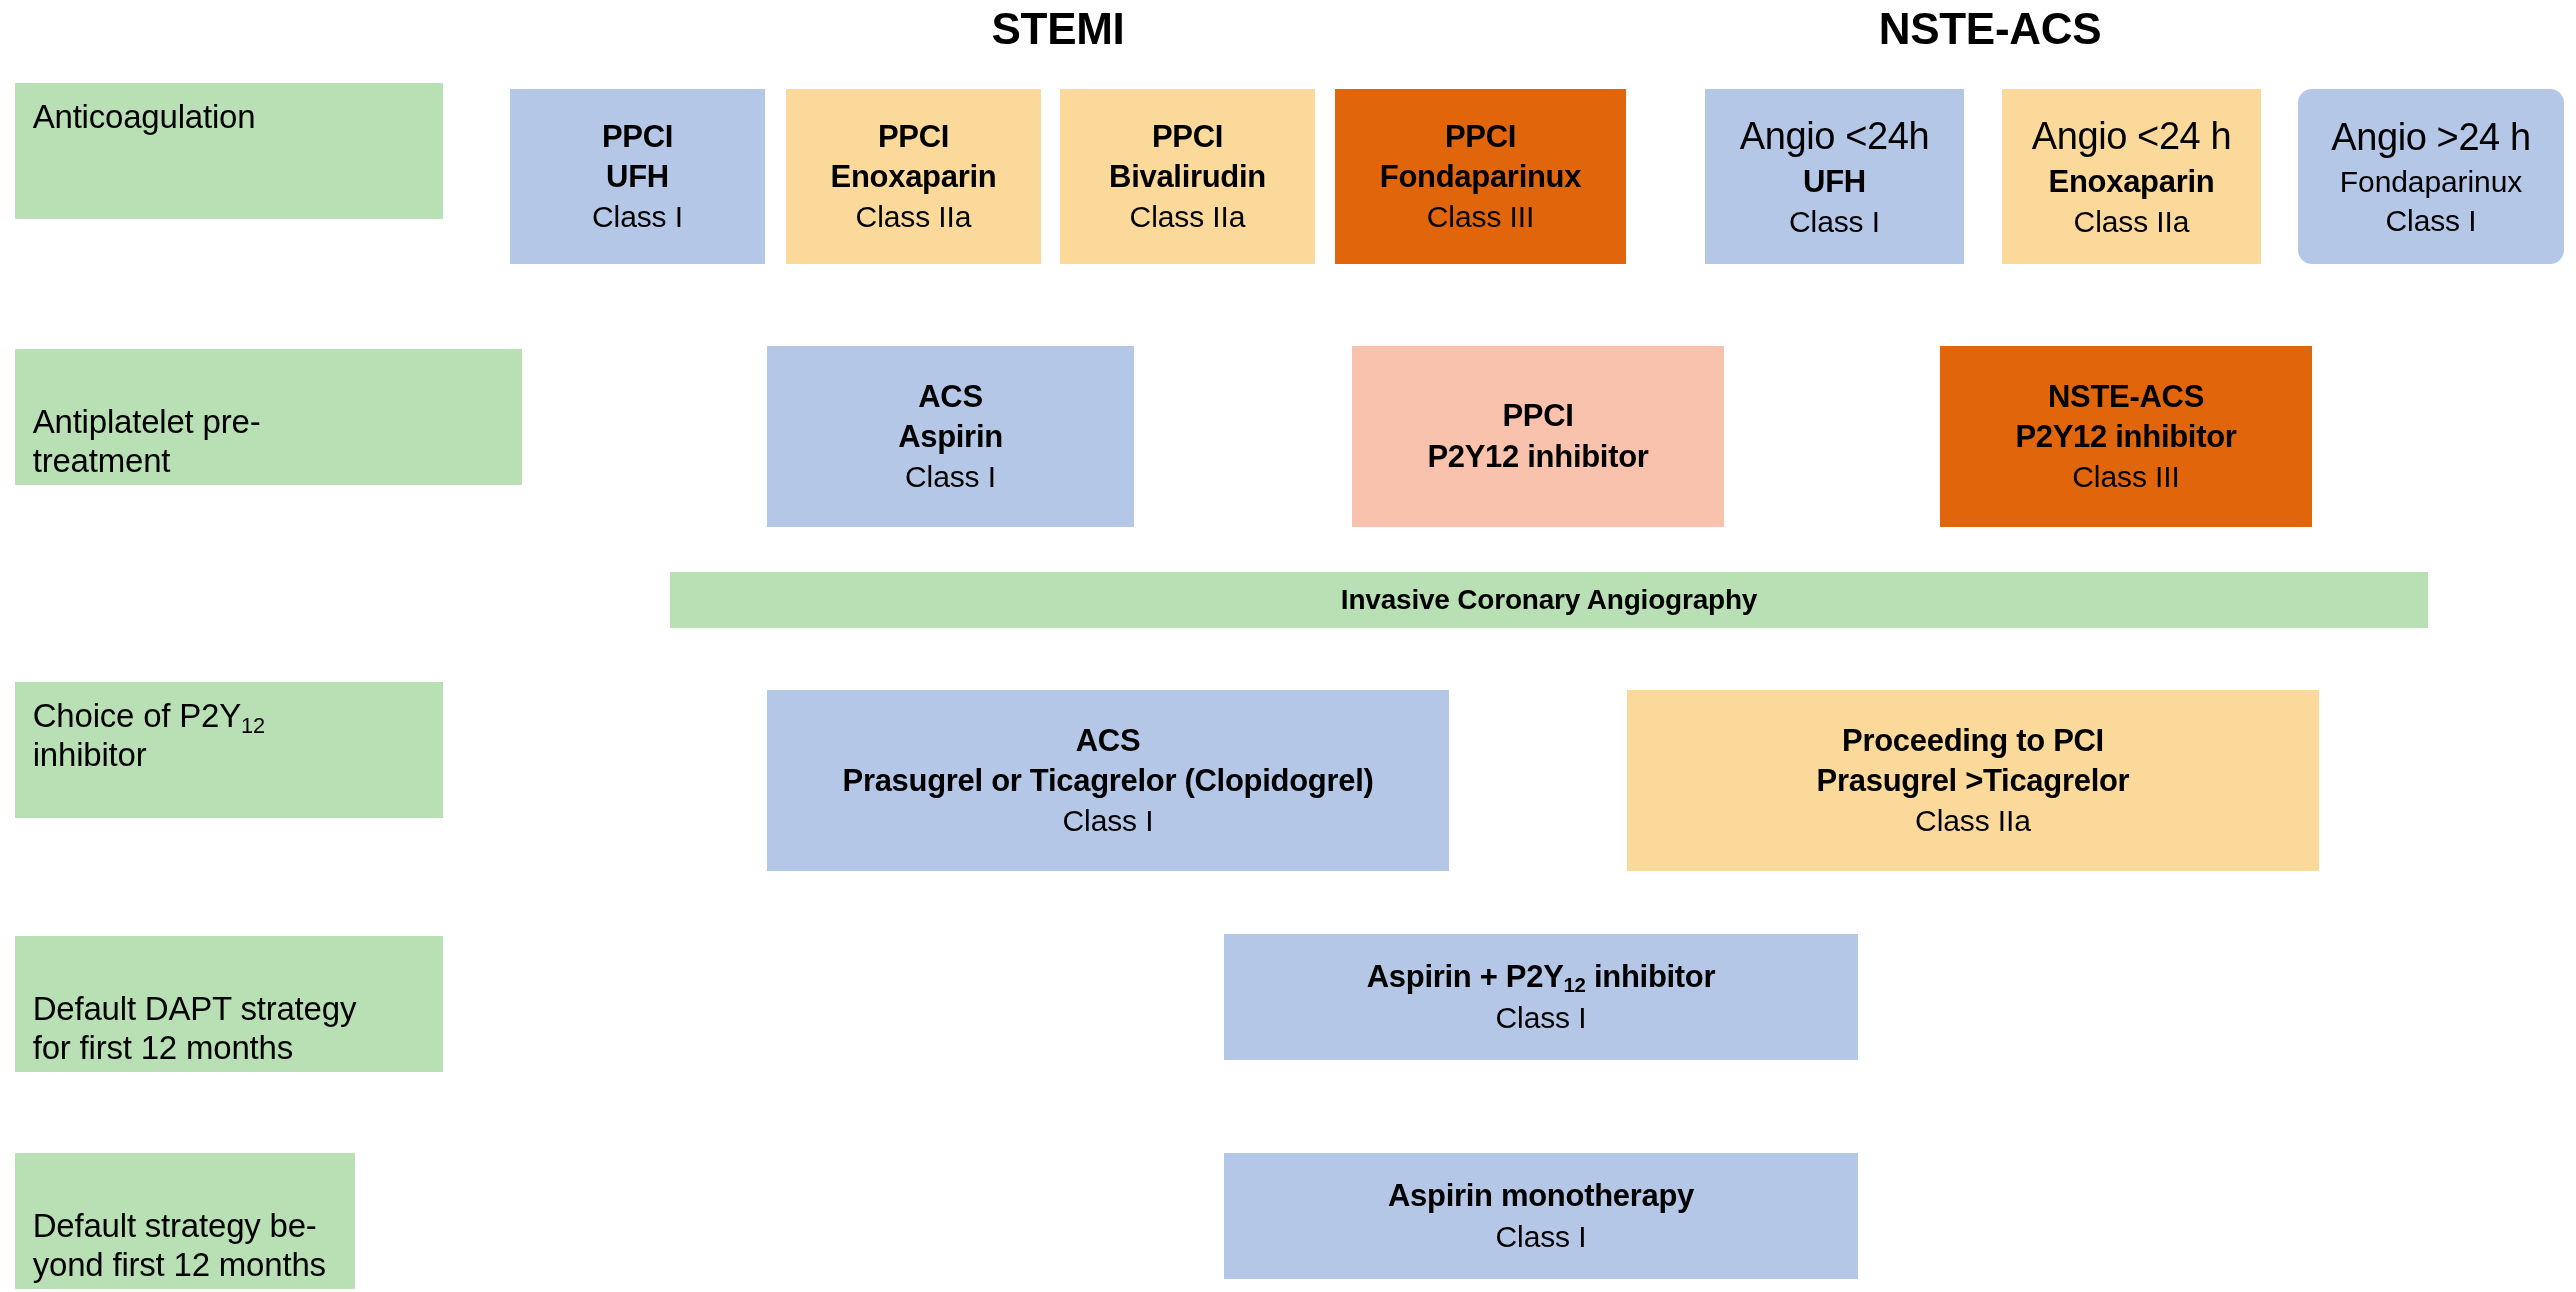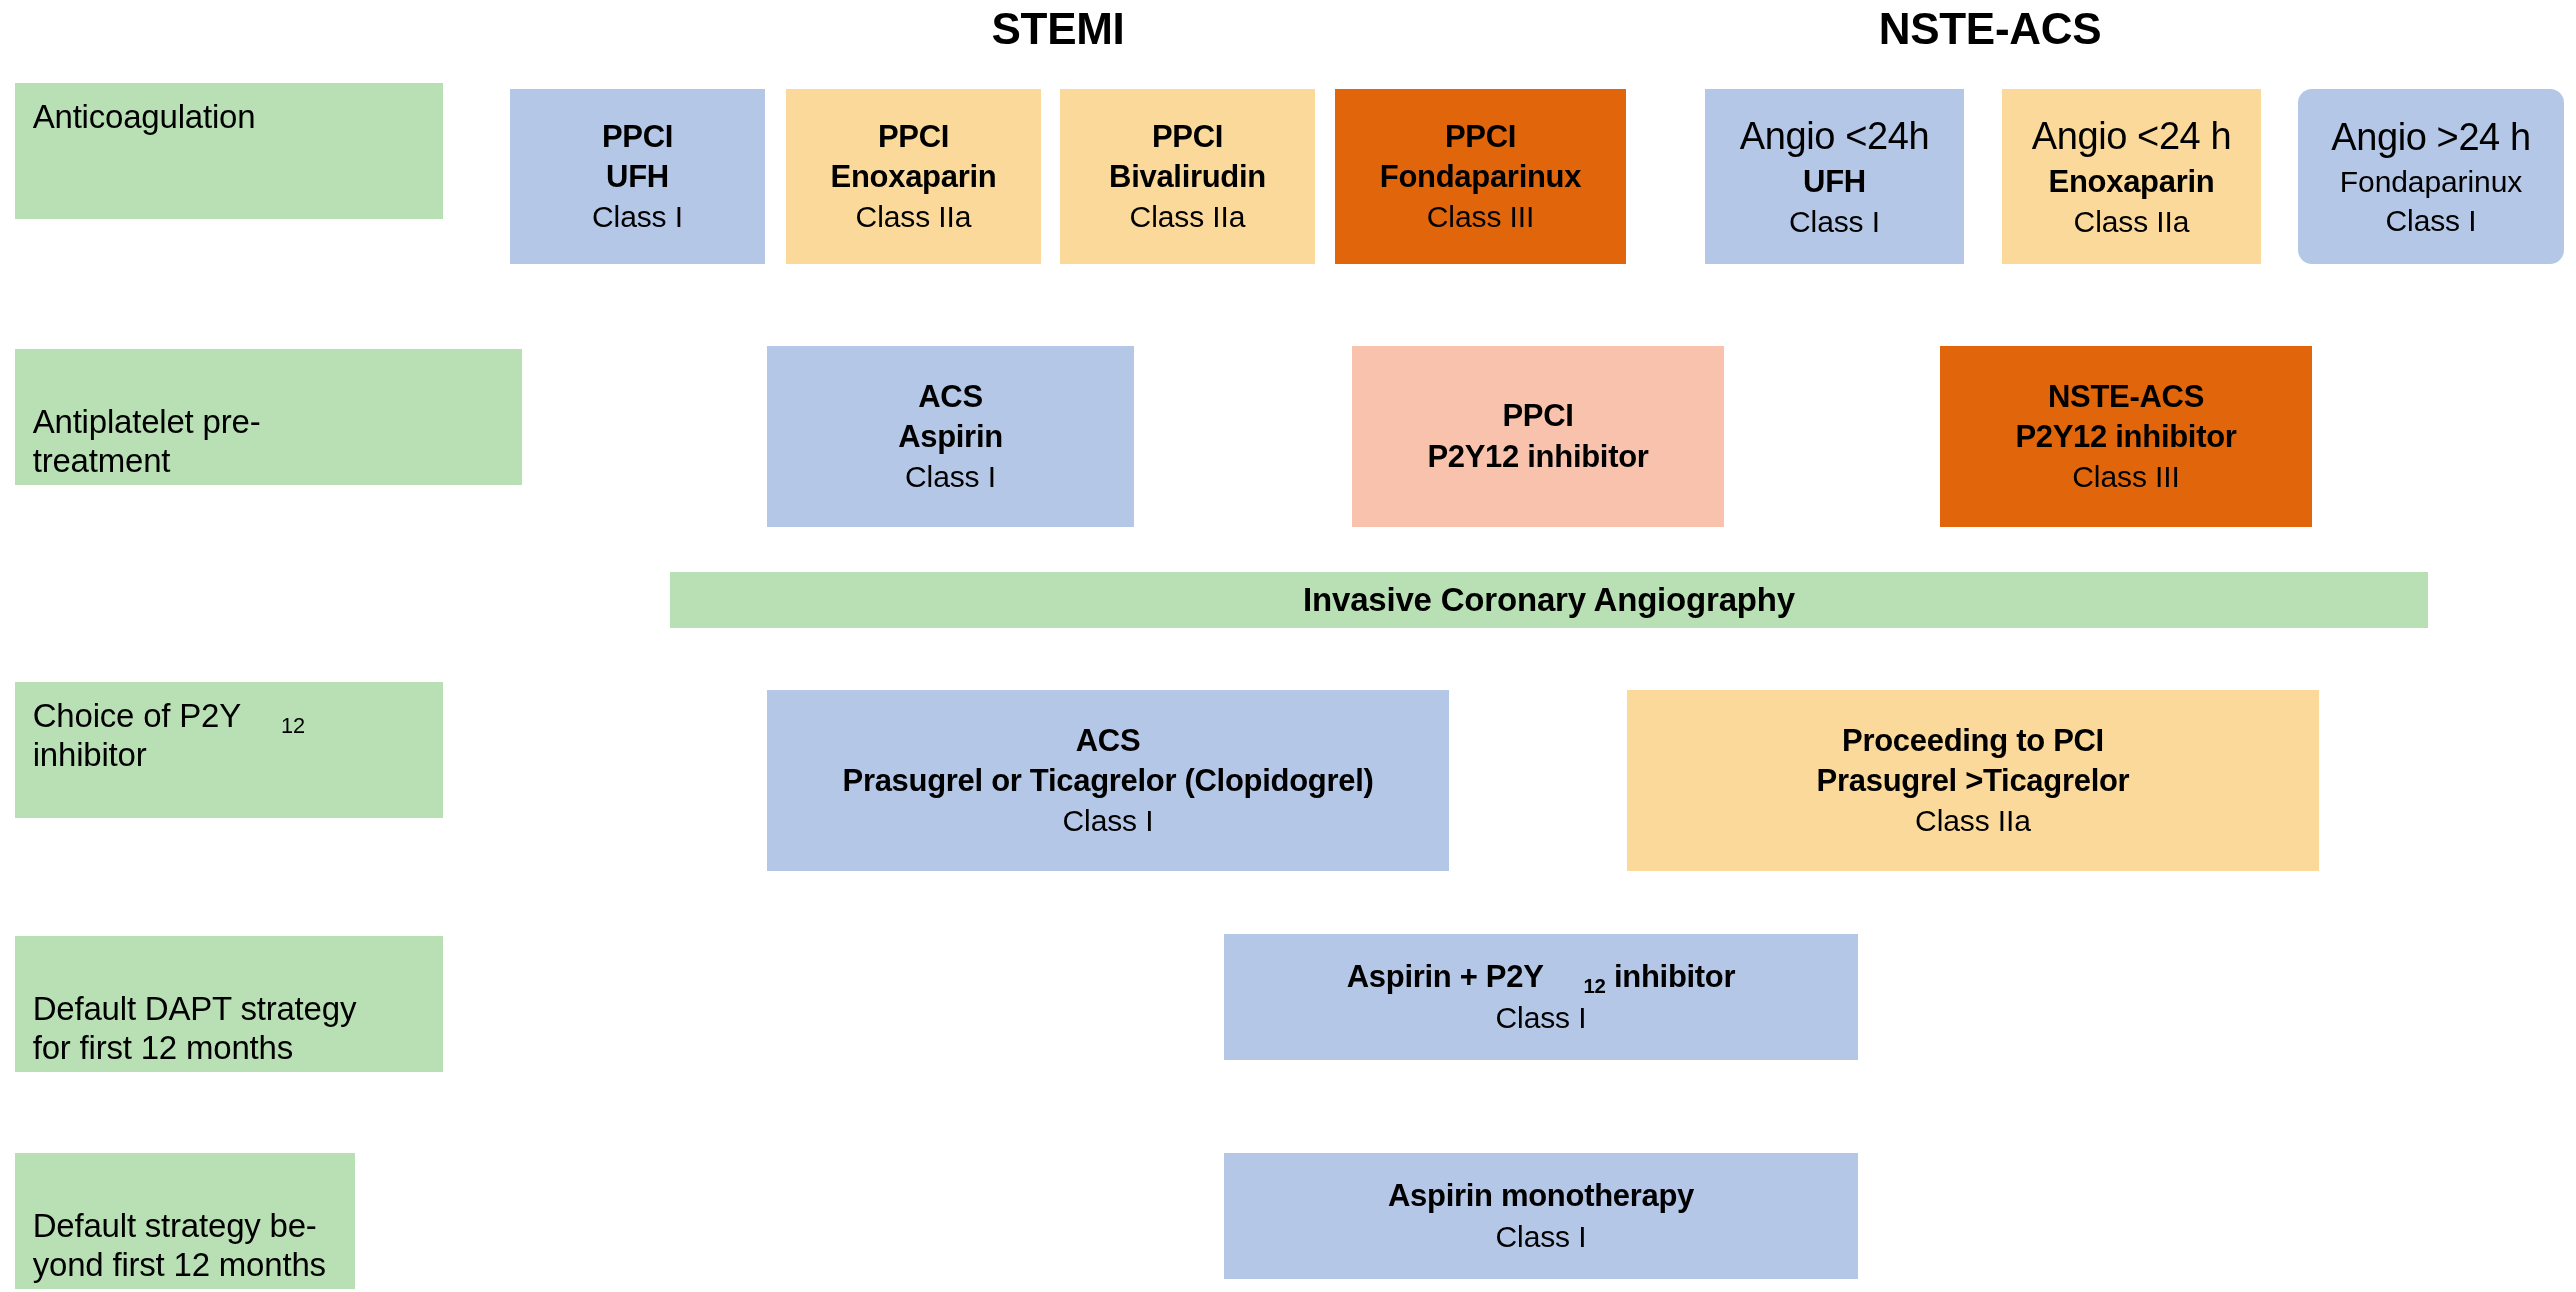--- a/index.html
+++ b/index.html
@@ -58,25 +58,25 @@
   .node .b  { font-weight: bold; font-size: 31px; letter-spacing: -0.3px; }
   .node .n  { font-weight: normal; font-size: 30px; letter-spacing: -0.1px; }
   .node .bw { font-weight: normal; font-size: 38px; letter-spacing: -0.4px; }
   .wide-bar {
     position: absolute;
     background: #b9e0b4;
     display: flex;
     align-items: center;
     justify-content: center;
     font-weight: bold;
-    font-size: 33px;
+    font-size: 28px;
     color: #000000;
     letter-spacing: -0.2px;
   }
-  sub { font-size: 0.66em; vertical-align: -0.26em; line-height: 0; margin-left: 40px; }
+  sub { font-size: 0.66em; vertical-align: -0.26em; line-height: 0; }
 </style>
 </head>
 <body>
 
 <div id="canvas">
 
   <div class="col-header" style="left:1058px; top:4.1px;">STEMI</div>
   <div class="col-header" style="left:1990px; top:4.1px;">NSTE-ACS</div>
 
   <div class="row-label" style="left:15px; top:83px; width:428px; height:136px;">

